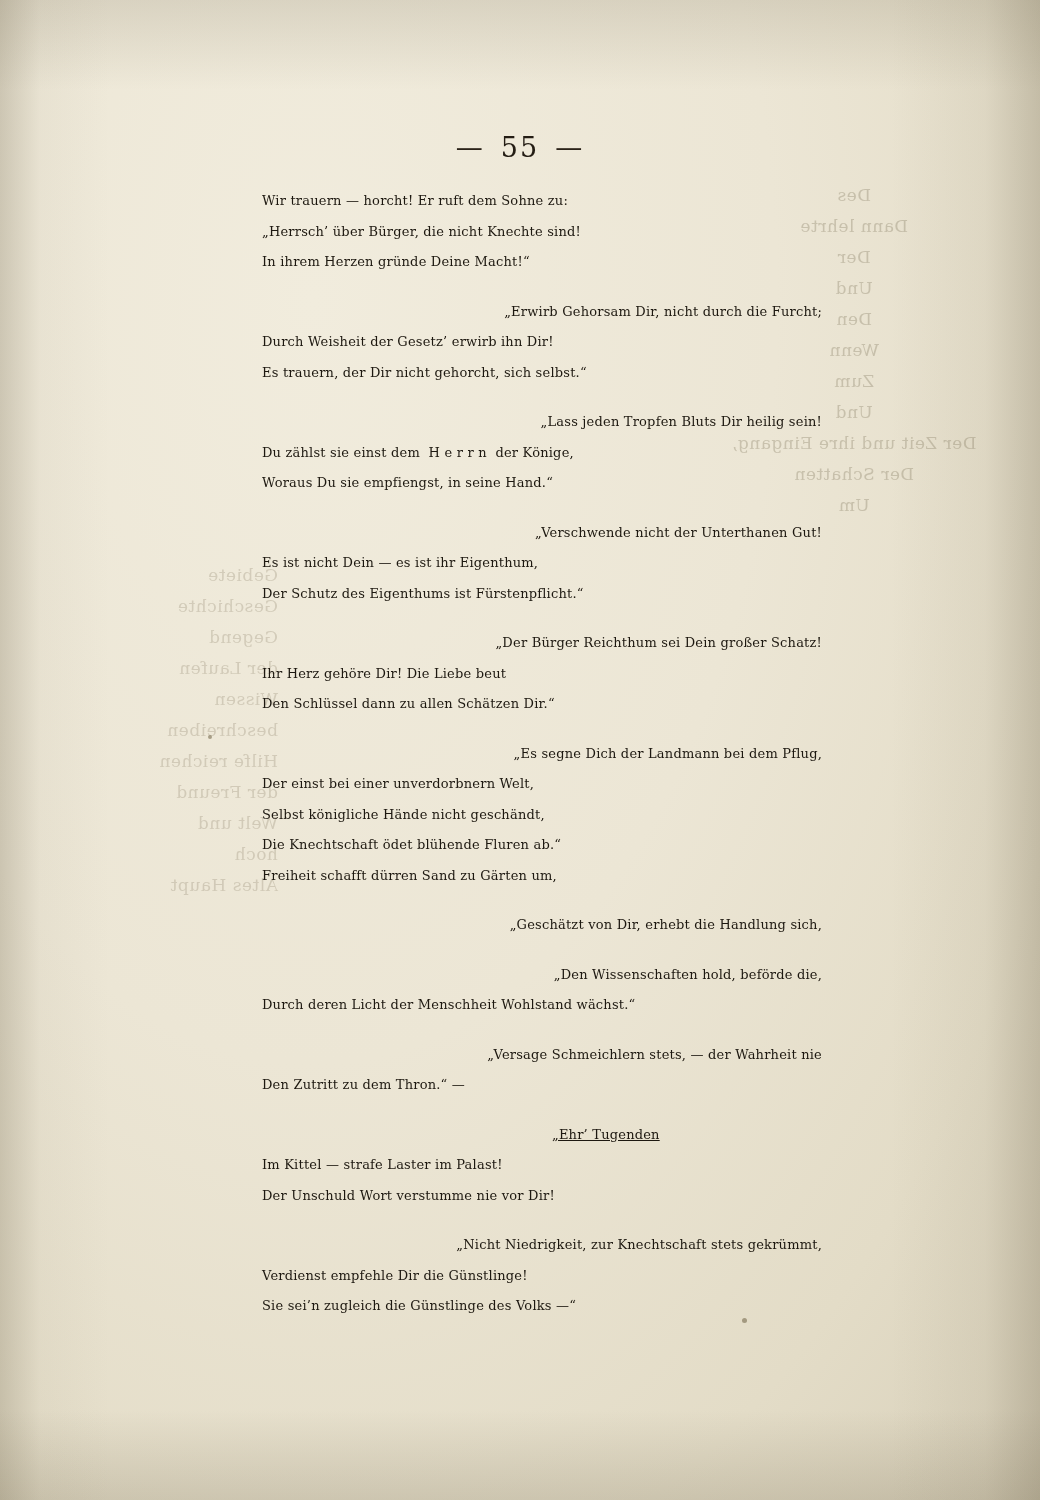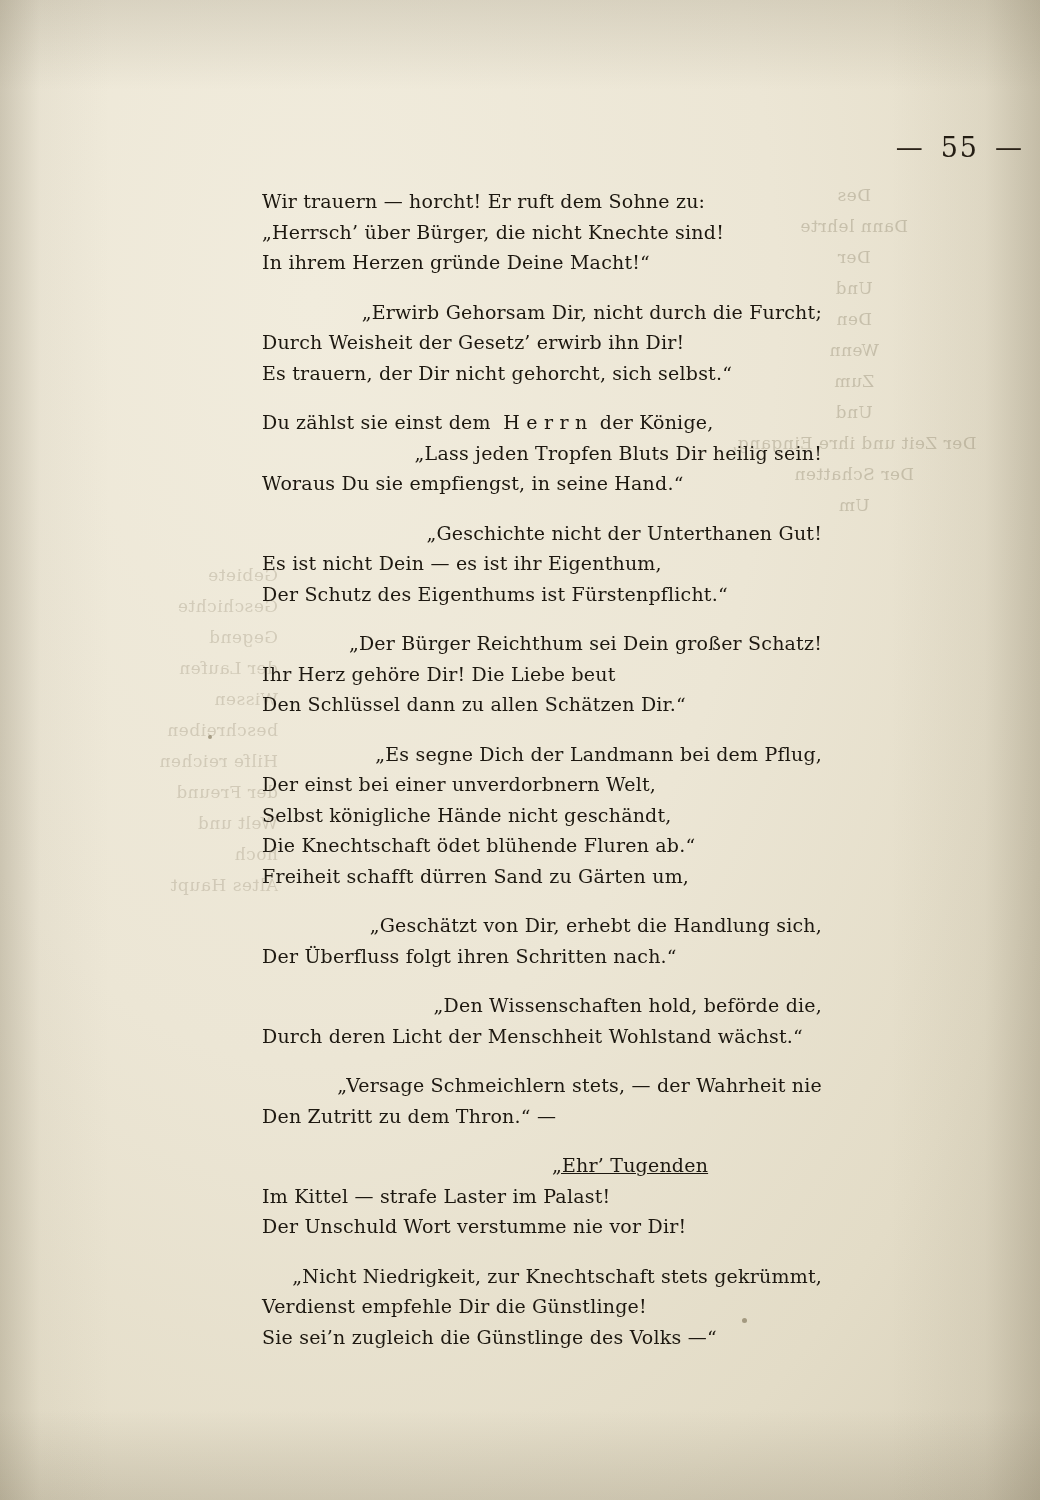--- a/index.html
+++ b/index.html
@@ -65,21 +65,21 @@
     position: relative;
     z-index: 3;
   }
 
   
   .folio {
     position: absolute;
     top: 132px;
     left: 0;
     width: 100%;
-    text-align: right;
+    text-align: center;
     font-size: 27px;
     color: #241d14;
     letter-spacing: 2px;
   }
   .folio .dash {
     display: inline-block;
     margin: 0 16px;
     color: #2a2218;
   }
 
@@ -87,21 +87,21 @@
     position: absolute;
     top: 186px;
     left: 262px;
     width: 560px;
   }
 
   
   .stanza {
     margin: 0 0 19px 0;
     font-family: "DejaVu Serif", serif;
-    font-size: 19px;
+    font-size: 13px;
     line-height: 30.5px;
     color: #1d1810;
     letter-spacing: 0.2px;
   }
   .line {
     white-space: pre;
     display: block;
   }
   .line.indent {
     padding-left: 16px;
@@ -162,44 +162,43 @@
           <span class="line">Wir trauern — horcht! Er ruft dem Sohne zu:</span>
           <span class="line">„Herrsch’ über Bürger, die nicht Knechte sind!</span>
           <span class="line">In ihrem Herzen gründe Deine Macht!“</span>
         </div>
         <div class="stanza">
           <span class="line indent">„Erwirb Gehorsam Dir, nicht durch die Furcht;</span>
           <span class="line">Durch Weisheit der Gesetz’ erwirb ihn Dir!</span>
           <span class="line">Es trauern, der Dir nicht gehorcht, sich selbst.“</span>
         </div>
         <div class="stanza">
+          <span class="line indent">„Lass jeden Tropfen Bluts Dir heilig sein!</span>
           <span class="line">Du zählst sie einst dem  H e r r n  der Könige,</span>
-          <span class="line indent">„Lass jeden Tropfen Bluts Dir heilig sein!</span>
           <span class="line">Woraus Du sie empfiengst, in seine Hand.“</span>
         </div>
         <div class="stanza">
-          <span class="line indent">„Geschichte nicht der Unterthanen Gut!</span>
+          <span class="line indent">„Verschwende nicht der Unterthanen Gut!</span>
           <span class="line">Es ist nicht Dein — es ist ihr Eigenthum,</span>
           <span class="line">Der Schutz des Eigenthums ist Fürstenpflicht.“</span>
         </div>
         <div class="stanza">
           <span class="line indent">„Der Bürger Reichthum sei Dein großer Schatz!</span>
           <span class="line">Ihr Herz gehöre Dir! Die Liebe beut</span>
           <span class="line">Den Schlüssel dann zu allen Schätzen Dir.“</span>
         </div>
         <div class="stanza">
           <span class="line indent">„Es segne Dich der Landmann bei dem Pflug,</span>
           <span class="line">Der einst bei einer unverdorbnern Welt,</span>
           <span class="line">Selbst königliche Hände nicht geschändt,</span>
           <span class="line">Die Knechtschaft ödet blühende Fluren ab.“</span>
           <span class="line">Freiheit schafft dürren Sand zu Gärten um,</span>
         </div>
         <div class="stanza">
           <span class="line indent">„Geschätzt von Dir, erhebt die Handlung sich,</span>
-          <span class="line">Der Überfluss folgt ihren Schritten nach.“</span>
         </div>
         <div class="stanza">
           <span class="line indent">„Den Wissenschaften hold, beförde die,</span>
           <span class="line">Durch deren Licht der Menschheit Wohlstand wächst.“</span>
         </div>
         <div class="stanza">
           <span class="line indent">„Versage Schmeichlern stets, — der Wahrheit nie</span>
           <span class="line">Den Zutritt zu dem Thron.“ —</span>
         </div>
         <div class="stanza">

